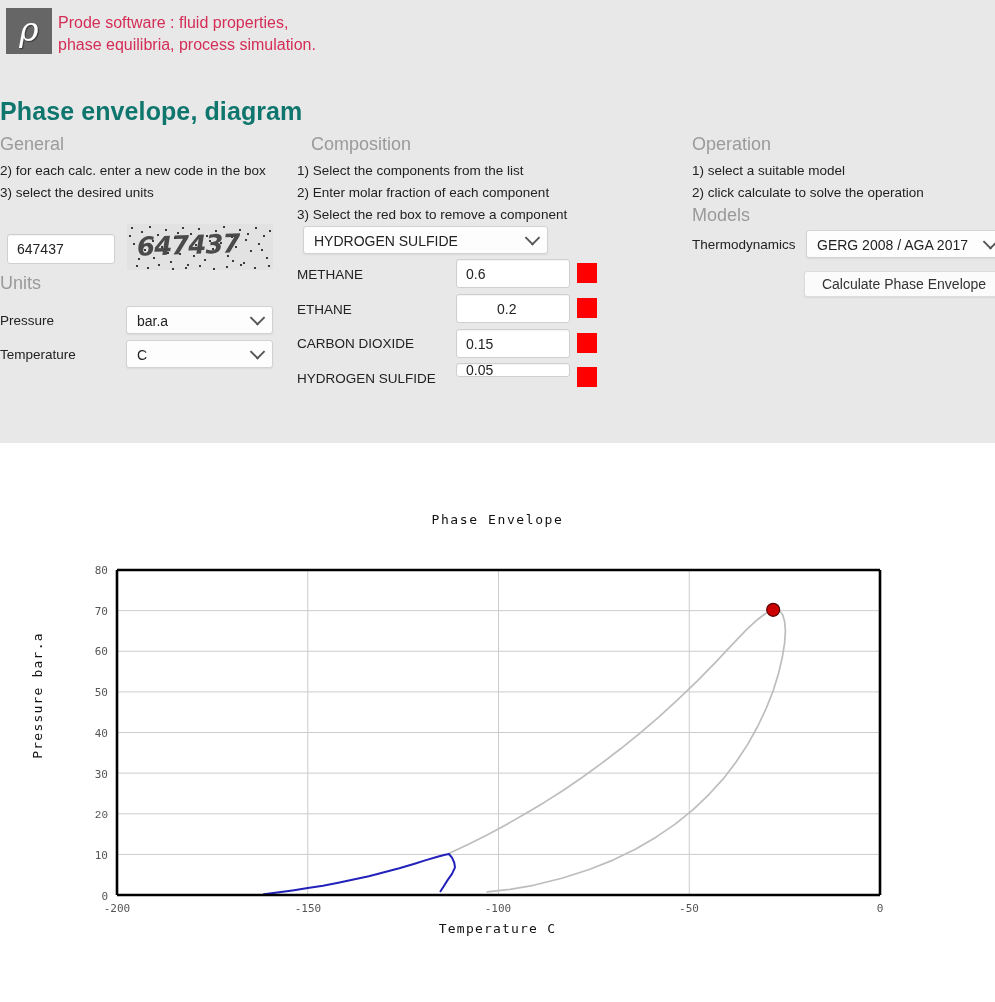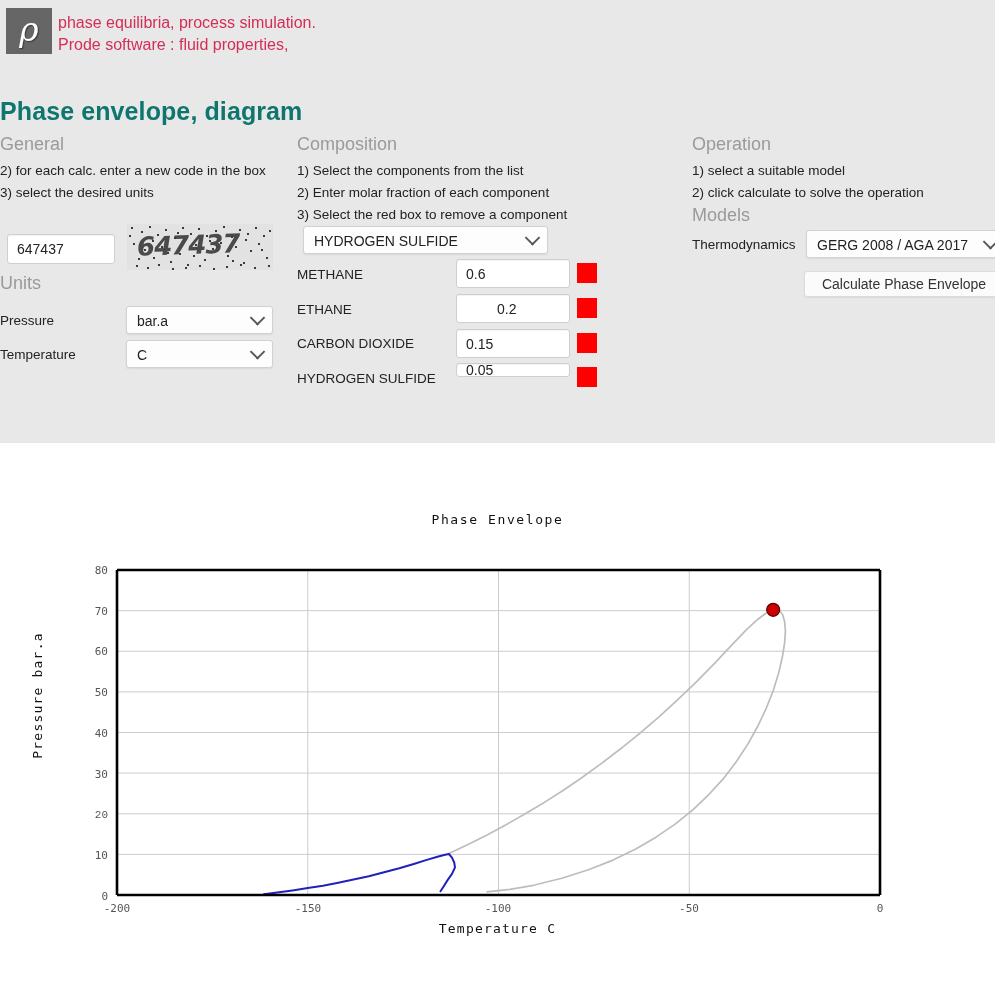--- a/index.html
+++ b/index.html
@@ -116,22 +116,22 @@
 </style>
 </head>
 <body>
 
 <div class="panel">
 
   <div class="brand">
     <div class="brand-glyph">ρ</div>
   </div>
   <div class="brand-text">
+    <div>Prode software : fluid properties,</div>
     <div>phase equilibria, process simulation.</div>
-    <div>Prode software : fluid properties,</div>
   </div>
 
   <h1 class="page-title">Phase envelope, diagram</h1>
 
   <div class="sec-head" style="left:0px;top:134px;">General</div>
   <div class="steps" style="left:0px;top:160px;width:290px;">
     <div>2) for each calc. enter a new code in the box</div>
     <div>3) select the desired units</div>
   </div>
 
@@ -208,21 +208,21 @@
     <div class="sel-val">bar.a</div>
     <span class="chev"></span>
   </div>
 
   <div class="fld-label" style="left:0px;top:347px;">Temperature</div>
   <div class="sel" style="left:126px;top:340px;width:147px;height:28px;">
     <div class="sel-val">C</div>
     <span class="chev"></span>
   </div>
 
-  <div class="sec-head" style="left:297px;top:134px;">Composition</div>
+  <div class="sec-head" style="left:311px;top:134px;">Composition</div>
   <div class="steps" style="left:297px;top:160px;width:380px;">
     <div>1) Select the components from the list</div>
     <div>2) Enter molar fraction of each component</div>
     <div>3) Select the red box to remove a component</div>
   </div>
 
   <div class="sel" style="left:303px;top:226px;width:245px;height:28px;">
     <div class="sel-val">HYDROGEN SULFIDE</div>
     <span class="chev"></span>
   </div>

